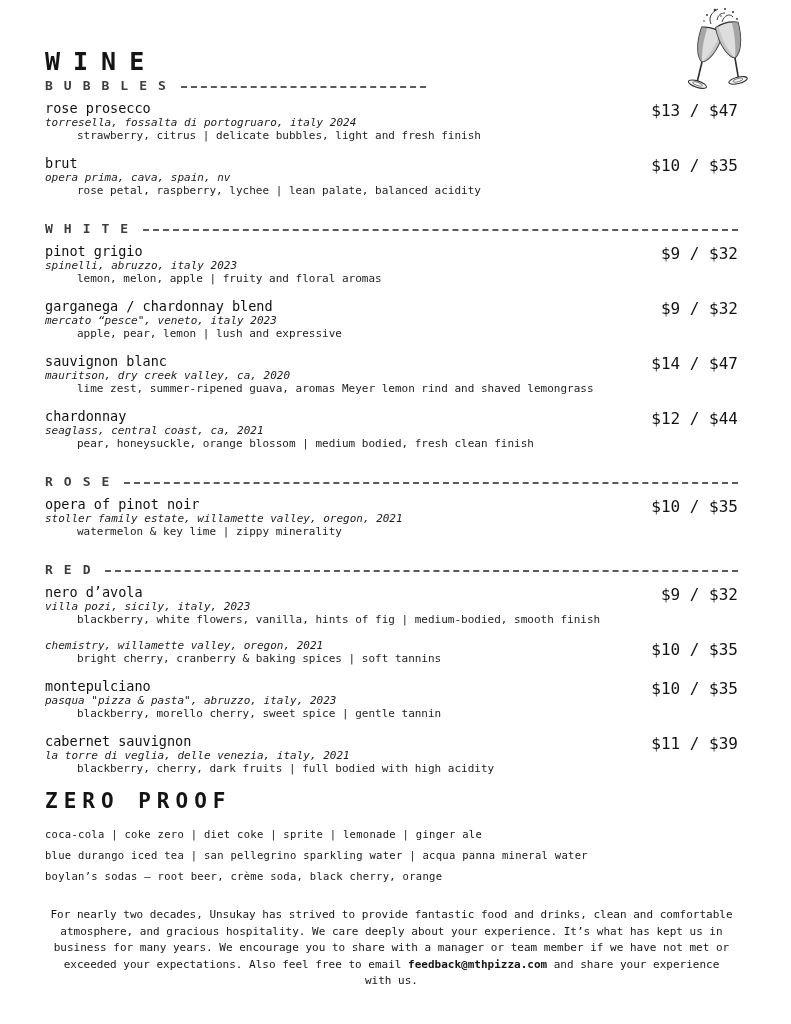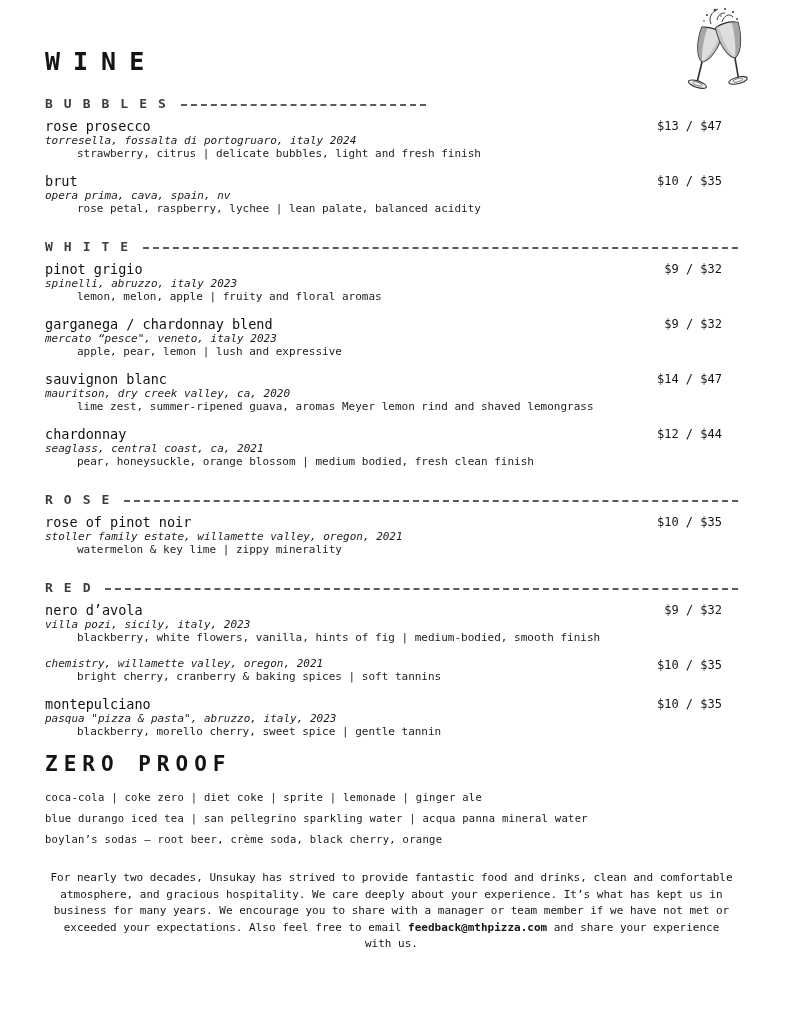--- a/index.html
+++ b/index.html
@@ -5,39 +5,39 @@
   html,body{margin:0;padding:0;}
   body{
     width:791px;height:1024px;background:#ffffff;color:#151515;
     font-family:"DejaVu Sans Mono","Liberation Mono",monospace;
     position:relative;overflow:hidden;
   }
   .page{padding:46px 53px 0 45px;position:relative;}
   
   .menu-title{
     font-size:25px;font-weight:bold;letter-spacing:13px;
-    color:#141414;line-height:32px;margin-bottom:18px;
+    color:#141414;line-height:32px;margin-bottom:0;
   }
   .glasses{position:absolute;top:6px;right:26px;width:92px;height:98px;}
   
   .section:not(:first-child){margin-top:24px;}
   .section-header{display:flex;align-items:center;margin-bottom:6px;font-weight:bold;}
   .section-label{
     font-size:13px;letter-spacing:11px;color:#3d3d3d;line-height:16px;
     white-space:nowrap;
   }
   .rule{flex:1;border-top:2px dashed #5a5a5a;height:0;margin-left:4px;margin-top:1px;}
   .rule-short{flex:0 0 245px;}
   .rule-spacer{flex:1;}
   .wine-item{position:relative;margin-bottom:13px;padding-right:80px;}
   .wine-name{font-size:13.5px;font-weight:normal;line-height:16px;color:#101010;}
   .wine-producer{font-size:11px;font-style:italic;line-height:13px;color:#1c1c1c;}
   .wine-notes{font-size:11px;line-height:13px;color:#222222;margin-left:32px;}
   .wine-price{
-    position:absolute;top:1px;right:16px;font-size:12px;color:#131313;
+    position:absolute;top:1px;right:0;font-size:16px;color:#131313;
     white-space:nowrap;
   }
   
   .zero-proof{margin-top:12px;}
   .zero-proof-title{
     font-size:21px;font-weight:bold;letter-spacing:6px;color:#141414;
     line-height:27px;margin-bottom:9px;
   }
   .zero-proof-line{font-size:10.5px;line-height:21px;color:#161616;letter-spacing:0.3px;}
   
@@ -150,21 +150,21 @@
 </div>
   </div>
 
   <div class="section">
     <div class="section-header">
       <span class="section-label">ROSE</span>
       <span class="rule"></span>
     </div>
     <div>
   <div class="wine-item">
-    <div class="wine-name">rose of pinot noir</div>
+    <div class="wine-name">opera of pinot noir</div>
     <div class="wine-producer">stoller family estate, willamette valley, oregon, 2021</div>
     <div class="wine-notes">watermelon &amp; key lime | zippy minerality</div>
     <div class="wine-price">$10 / $35</div>
   </div>
 </div>
   </div>
 
   <div class="section">
     <div class="section-header">
       <span class="section-label">RED</span>
@@ -184,20 +184,26 @@
     <div class="wine-price">$10 / $35</div>
   </div>
 
   <div class="wine-item">
     <div class="wine-name">montepulciano</div>
     <div class="wine-producer">pasqua "pizza &amp; pasta", abruzzo, italy, 2023</div>
     <div class="wine-notes">blackberry, morello cherry, sweet spice | gentle tannin</div>
     <div class="wine-price">$10 / $35</div>
   </div>
 
+  <div class="wine-item">
+    <div class="wine-name">cabernet sauvignon</div>
+    <div class="wine-producer">la torre di veglia, delle venezia, italy, 2021</div>
+    <div class="wine-notes">blackberry, cherry, dark fruits | full bodied with high acidity</div>
+    <div class="wine-price">$11 / $39</div>
+  </div>
 </div>
   </div>
 </div>
 
   <div class="zero-proof">
     <div class="zero-proof-title">ZERO PROOF</div>
     <div>
   <div class="zero-proof-line">coca-cola | coke zero | diet coke | sprite | lemonade | ginger ale</div>
 
   <div class="zero-proof-line">blue durango iced tea | san pellegrino sparkling water | acqua panna mineral water</div>

